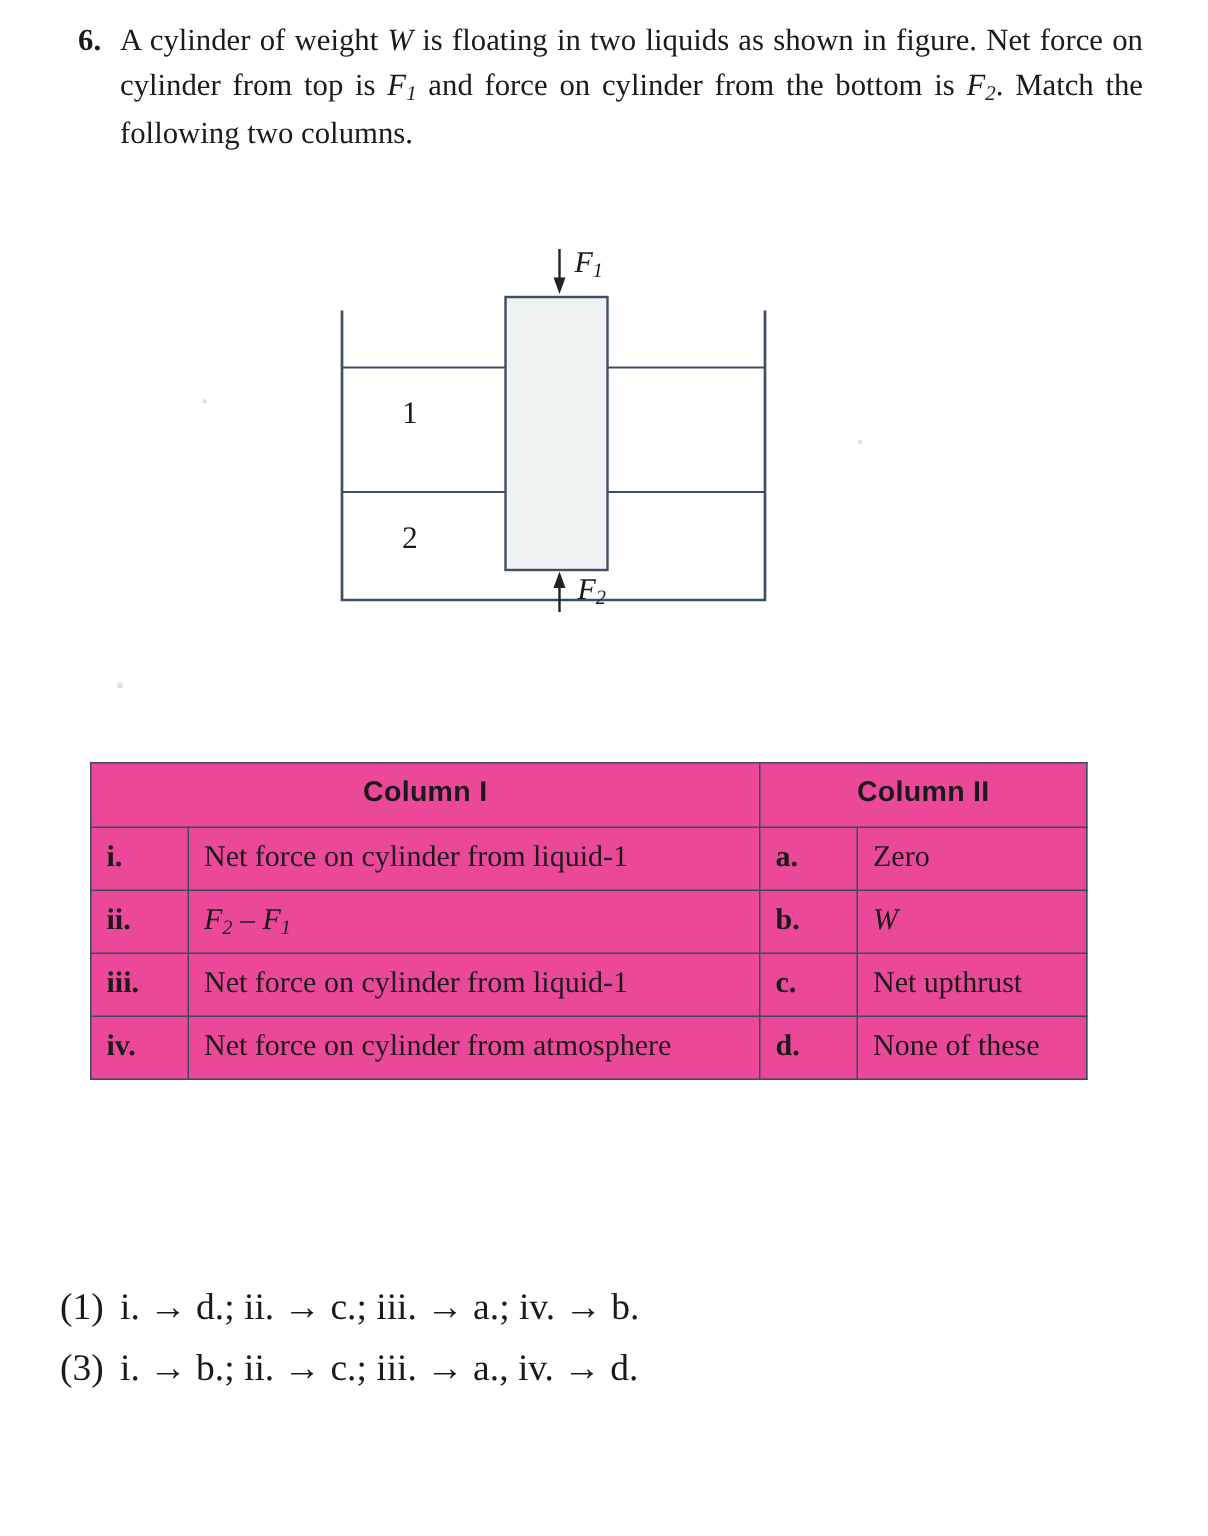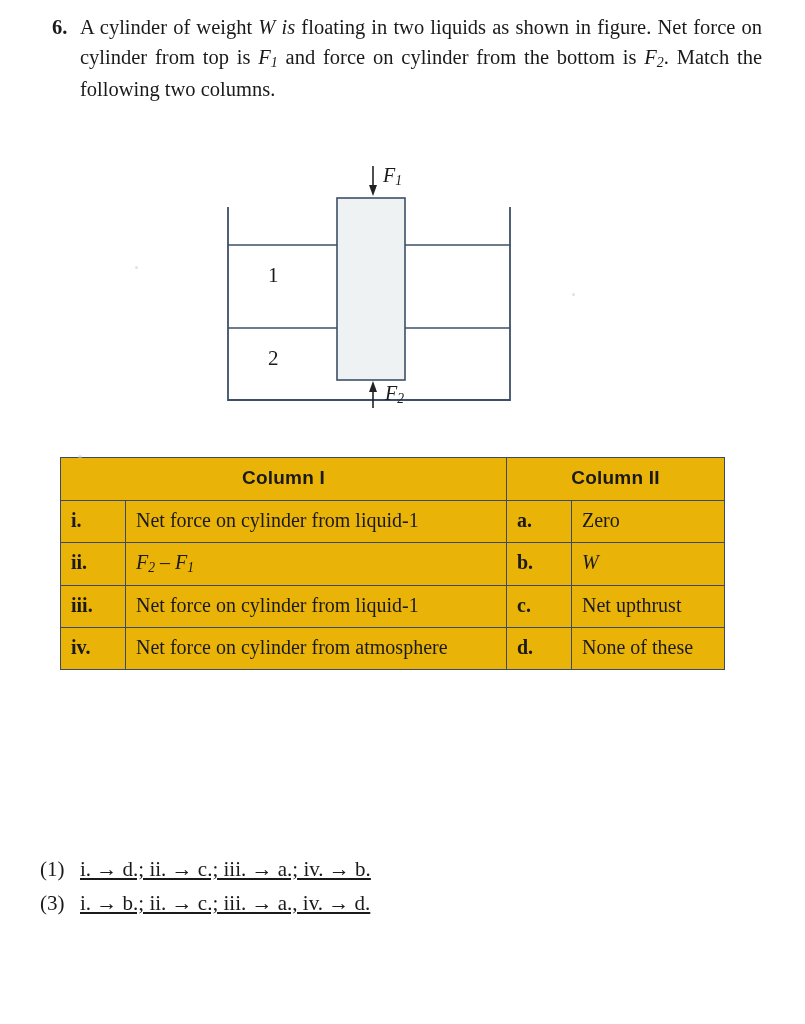--- a/index.html
+++ b/index.html
@@ -35,21 +35,21 @@
   }
   .q-num {
     font-weight: bold;
     float: left;
     margin-right: 8px;
   }
   .q-text {
     display: block;
     margin-left: 28px;
   }
-  .it { font-style: italic; }
+  .it { }
   .var { font-style: italic; }
   sub {
     font-size: 0.68em;
     vertical-align: -0.25em;
     font-style: italic;
   }
 
   
   .figure {
     position: absolute;
@@ -57,25 +57,25 @@
     top: 160px;
     width: 300px;
     height: 265px;
   }
   .fig-svg { display: block; }
 
   
   .match-table {
     position: absolute;
     left: 60px;
-    top: 457px;
+    top: 508px;
     width: 665px;
     border-collapse: collapse;
     font-size: 20px;
-    background: #eab308;
+    background: #ec4899;
   }
   .match-table td, .match-table th {
     border: 1.6px solid #3a4a63;
     padding: 6px 10px 8px 10px;
     vertical-align: top;
     line-height: 1.35;
   }
   .match-table th {
     text-align: center;
     font-family: "Liberation Sans", sans-serif;
@@ -98,23 +98,22 @@
   .formula {
     font-style: italic;
   }
 
   
   .options {
     position: absolute;
     left: 40px;
     top: 852px;
     width: 720px;
-    font-size: 21px;
+    font-size: 25px;
     line-height: 1.63;
-    text-decoration: underline;
   }
   .opt {
     white-space: nowrap;
   }
   .opt-num {
     display: inline-block;
     width: 40px;
   }
 
   

